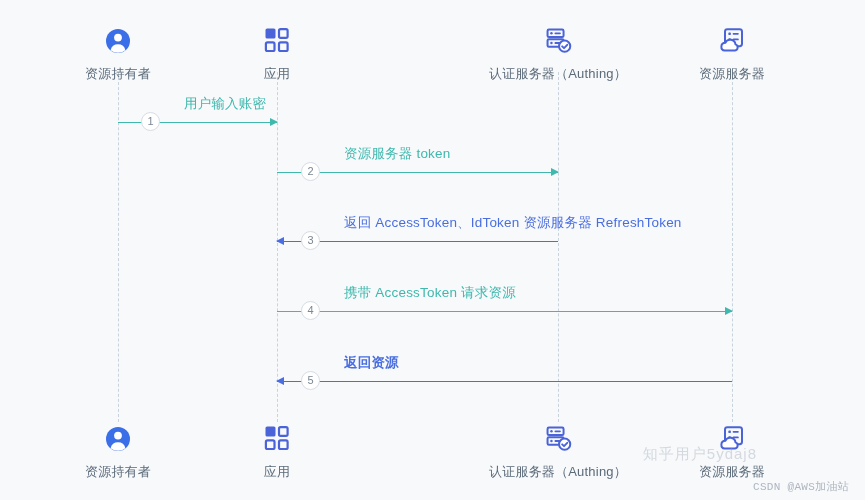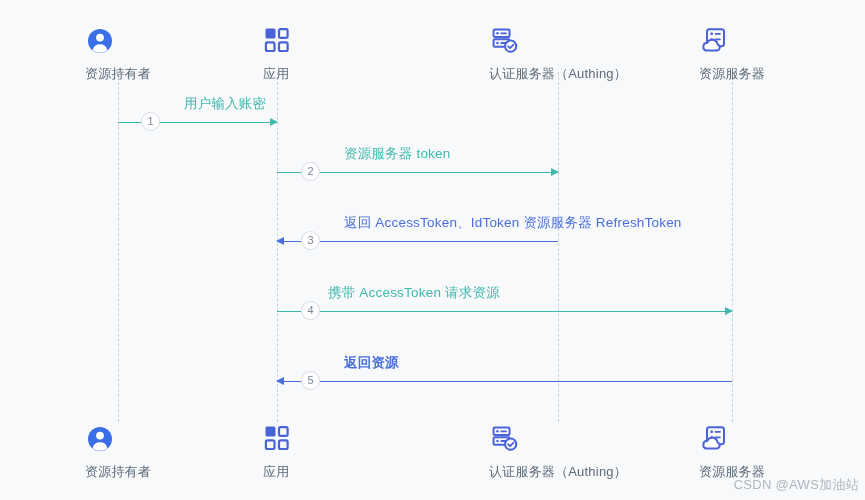--- a/index.html
+++ b/index.html
@@ -28,21 +28,21 @@
     top: 72px;
     height: 350px;
     width: 0;
     border-left: 1px dashed #c9d3de;
   }
 
   
   .actor {
     position: absolute;
     transform: translateX(-50%);
-    text-align: left;
+    text-align: center;
     white-space: nowrap;
   }
   .actor-icon {
     display: block;
     height: 30px;
     margin: 0 auto 9px auto;
     line-height: 0;
   }
   .actor-label {
     display: block;
@@ -119,27 +119,28 @@
     right: 108px;
     bottom: 36px;
     font-size: 15px;
     color: rgba(150,158,172,0.35);
     letter-spacing: 1px;
     white-space: nowrap;
     pointer-events: none;
   }
   .wm-csdn {
     position: absolute;
-    right: 6px;
+    right: 16px;
     bottom: 6px;
-    font-size: 13px;
+    font-size: 11px;
     color: rgba(150,158,172,0.75);
     letter-spacing: 0.3px;
     white-space: nowrap;
     pointer-events: none;
+    font-family: Liberation Mono, monospace;
   }
 </style>
 </head>
 <body style="background: rgb(247, 249, 251);">
 
 <div id="diagram">
 
   <div class="lifelines">
       <div class="lifeline" style="left: 118px;"></div>
       <div class="lifeline" style="left: 277px;"></div>
@@ -207,21 +208,21 @@
       <div class="msg" style="left: 277px; top: 241px; width: 281px; color: rgb(74, 110, 224);">
         <div class="msg-line"></div>
         <div class="msg-arrow left"></div>
         <div class="msg-badge" style="left: 24px;">3</div>
         <div class="msg-label" style="left: 41px;">返回 AccessToken、IdToken 资源服务器 RefreshToken</div>
       </div>
       <div class="msg" style="left: 277px; top: 311px; width: 455px; color: rgb(63, 184, 173);">
         <div class="msg-line"></div>
         <div class="msg-arrow right"></div>
         <div class="msg-badge" style="left: 24px;">4</div>
-        <div class="msg-label" style="left: 25px;">携带 AccessToken 请求资源</div>
+        <div class="msg-label" style="left: 41px;">携带 AccessToken 请求资源</div>
       </div>
       <div class="msg" style="left: 277px; top: 381px; width: 455px; color: rgb(74, 110, 224);">
         <div class="msg-line"></div>
         <div class="msg-arrow left"></div>
         <div class="msg-badge" style="left: 24px;">5</div>
         <div class="msg-label" style="left: 41px; font-weight: bold;">返回资源</div>
       </div>
     </div>
 
   <div class="actors-bottom">
@@ -261,15 +262,16 @@
             <rect x="11.4" y="6.6" width="2.4" height="2.4" rx="0.6" fill="#4a63d8"></rect>
             <rect x="15.6" y="7" width="6.2" height="1.7" rx="0.85" fill="#4a63d8"></rect>
             <rect x="11.4" y="12.2" width="2.4" height="2.4" rx="0.6" fill="#4a63d8"></rect>
             <rect x="15.6" y="12.6" width="6.2" height="1.7" rx="0.85" fill="#4a63d8"></rect>
             <path d="M7.8 24.6a3.9 3.9 0 0 1 .5-7.77 5.4 5.4 0 0 1 10.2 1.6 3.2 3.2 0 0 1-.5 6.17z" fill="#ffffff" stroke="#4a63d8" stroke-width="2" stroke-linejoin="round"></path>
           </svg></span>
         <span class="actor-label">资源服务器</span>
       </div>
     </div>
 
+  <div class="wm-inner">知乎用户5ydaj8</div>
   <div class="wm-csdn">CSDN @AWS加油站</div>
 
 </div>
 
 </body></html>

